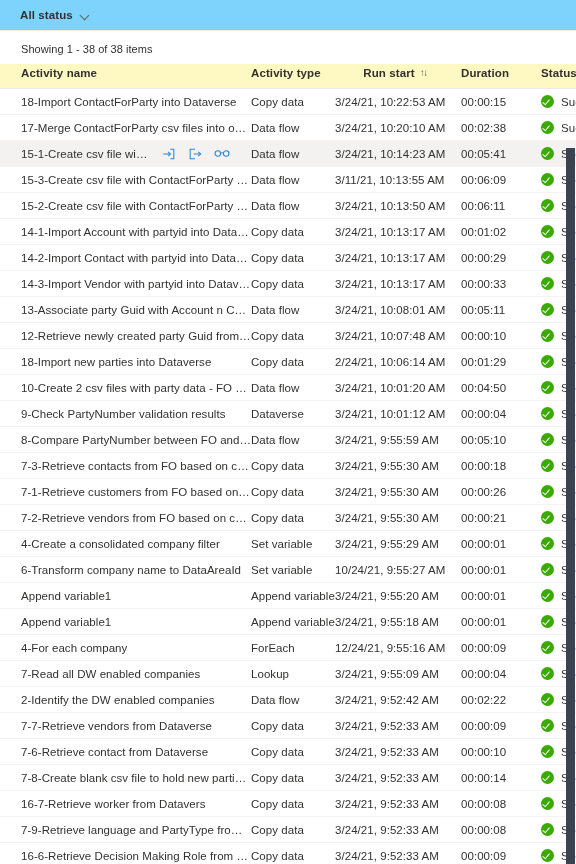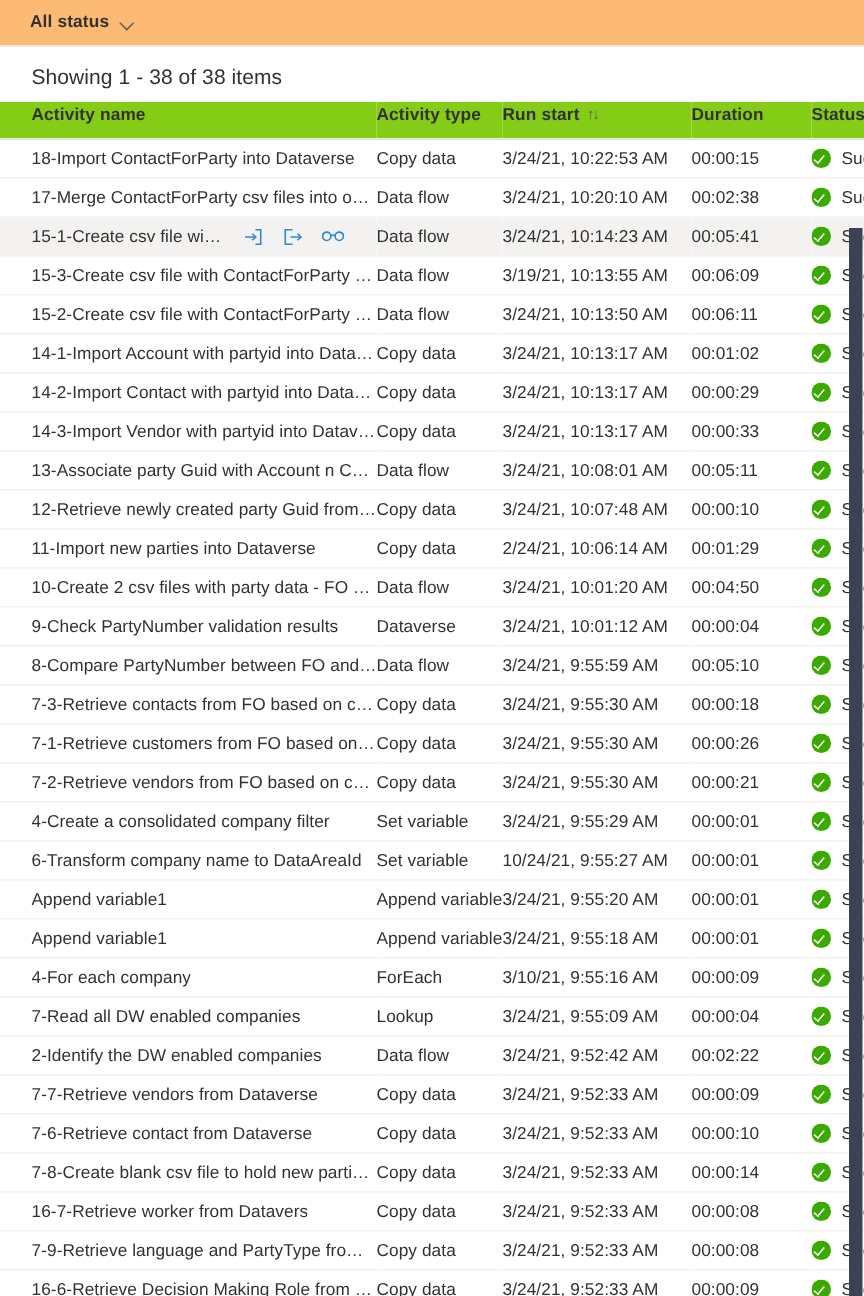--- a/index.html
+++ b/index.html
@@ -26,21 +26,21 @@
   }
 
   
   .filter-bar {
     height: 31px;
     display: flex;
     align-items: center;
     padding: 0 0 0 18px;
     box-sizing: border-box;
     border-bottom: 1px solid #edebe9;
-    background: #fdba74;
+    background: #7dd3fc;
   }
   .status-filter {
     display: inline-flex;
     align-items: center;
     gap: 7px;
     cursor: pointer;
     user-select: none;
     padding: 2px 2px;
   }
   .status-filter-label {
@@ -63,21 +63,21 @@
     width: 6px;
     height: 6px;
     border-right: 1.1px solid #605e5c;
     border-bottom: 1.1px solid #605e5c;
     transform: rotate(45deg);
   }
 
   
   .showing-line {
     padding: 12px 0 9px 21px;
-    font-size: 14px;
+    font-size: 11px;
     color: #323130;
     letter-spacing: .05px;
   }
 
   
   .table-wrap {
     position: relative;
     width: 576px;
   }
   table.grid {
@@ -88,26 +88,26 @@
   }
   table.grid th {
     text-align: left;
     font-weight: 600;
     font-size: 11.5px;
     color: #323130;
     padding: 3px 6px 9px 0;
     border-bottom: 1px solid #edebe9;
     white-space: nowrap;
     letter-spacing: .1px;
-    background: #84cc16;
+    background: #fef9c3;
     cursor: pointer;
   }
   table.grid th.c-name      { padding-left: 21px; width: 224px; }
   table.grid th.c-type      { width: 78px; }
-  table.grid th.c-start     { width: 120px; }
+  table.grid th.c-start     { width: 120px; text-align: center; }
   table.grid th.c-duration  { width: 74px; }
   table.grid th.c-status    { width: 80px; }
 
   .sort-indicator {
     display: inline-block;
     margin-left: 5px;
     color: #605e5c;
     font-size: 10px;
     letter-spacing: -1.5px;
     vertical-align: 1px;
@@ -322,21 +322,21 @@
               </div>
             </td>
           </tr>
           <tr class="row">
             <td class="c-name">
               <div class="name-cell-inner">
                 <span class="name-text">15-3-Create csv file with ContactForParty for V...</span>
               </div>
             </td>
             <td class="c-type"><span>Data flow</span></td>
-            <td class="c-start"><span>3/19/21, 10:13:55 AM</span></td>
+            <td class="c-start"><span>3/11/21, 10:13:55 AM</span></td>
             <td class="c-duration"><span>00:06:09</span></td>
             <td class="c-status">
               <div class="status-cell-inner">
                 <span class="status-icon-succeeded"></span>
                 <span class="status-text">Succeeded</span>
               </div>
             </td>
           </tr>
           <tr class="row">
             <td class="c-name">
@@ -430,21 +430,21 @@
             <td class="c-status">
               <div class="status-cell-inner">
                 <span class="status-icon-succeeded"></span>
                 <span class="status-text">Succeeded</span>
               </div>
             </td>
           </tr>
           <tr class="row">
             <td class="c-name">
               <div class="name-cell-inner">
-                <span class="name-text">11-Import new parties into Dataverse</span>
+                <span class="name-text">18-Import new parties into Dataverse</span>
               </div>
             </td>
             <td class="c-type"><span>Copy data</span></td>
             <td class="c-start"><span>2/24/21, 10:06:14 AM</span></td>
             <td class="c-duration"><span>00:01:29</span></td>
             <td class="c-status">
               <div class="status-cell-inner">
                 <span class="status-icon-succeeded"></span>
                 <span class="status-text">Succeeded</span>
               </div>
@@ -610,21 +610,21 @@
               </div>
             </td>
           </tr>
           <tr class="row">
             <td class="c-name">
               <div class="name-cell-inner">
                 <span class="name-text">4-For each company</span>
               </div>
             </td>
             <td class="c-type"><span>ForEach</span></td>
-            <td class="c-start"><span>3/10/21, 9:55:16 AM</span></td>
+            <td class="c-start"><span>12/24/21, 9:55:16 AM</span></td>
             <td class="c-duration"><span>00:00:09</span></td>
             <td class="c-status">
               <div class="status-cell-inner">
                 <span class="status-icon-succeeded"></span>
                 <span class="status-text">Succeeded</span>
               </div>
             </td>
           </tr>
           <tr class="row">
             <td class="c-name">

